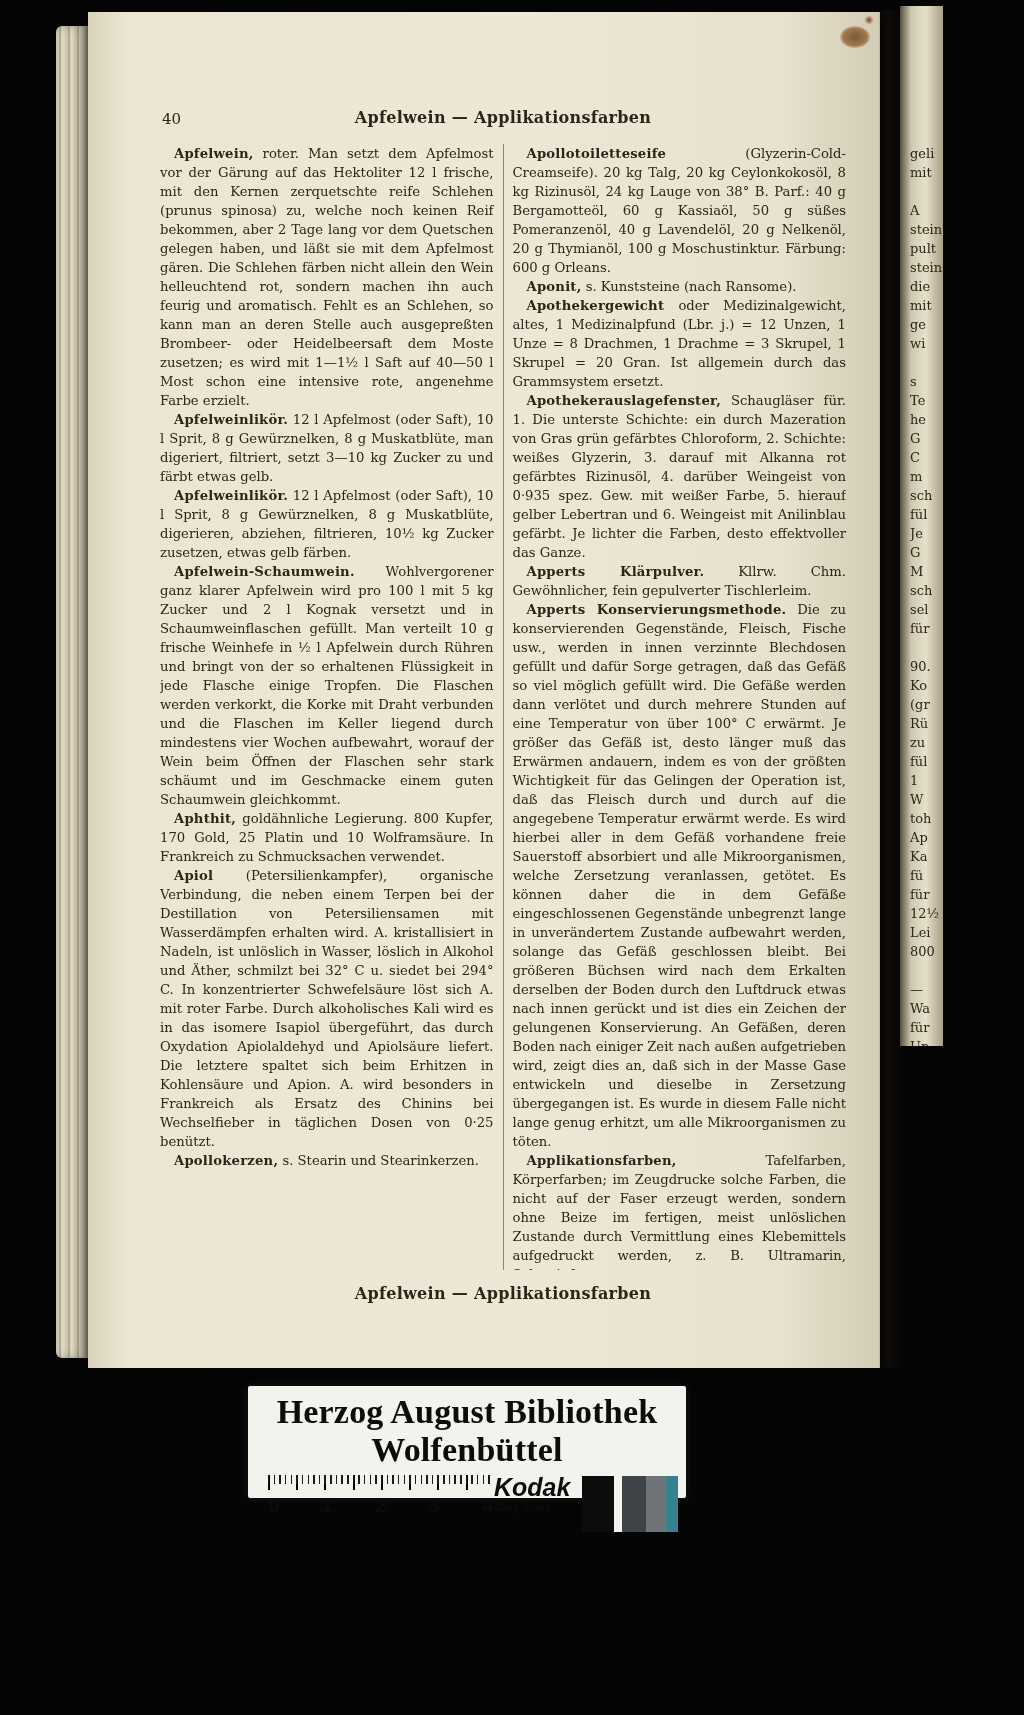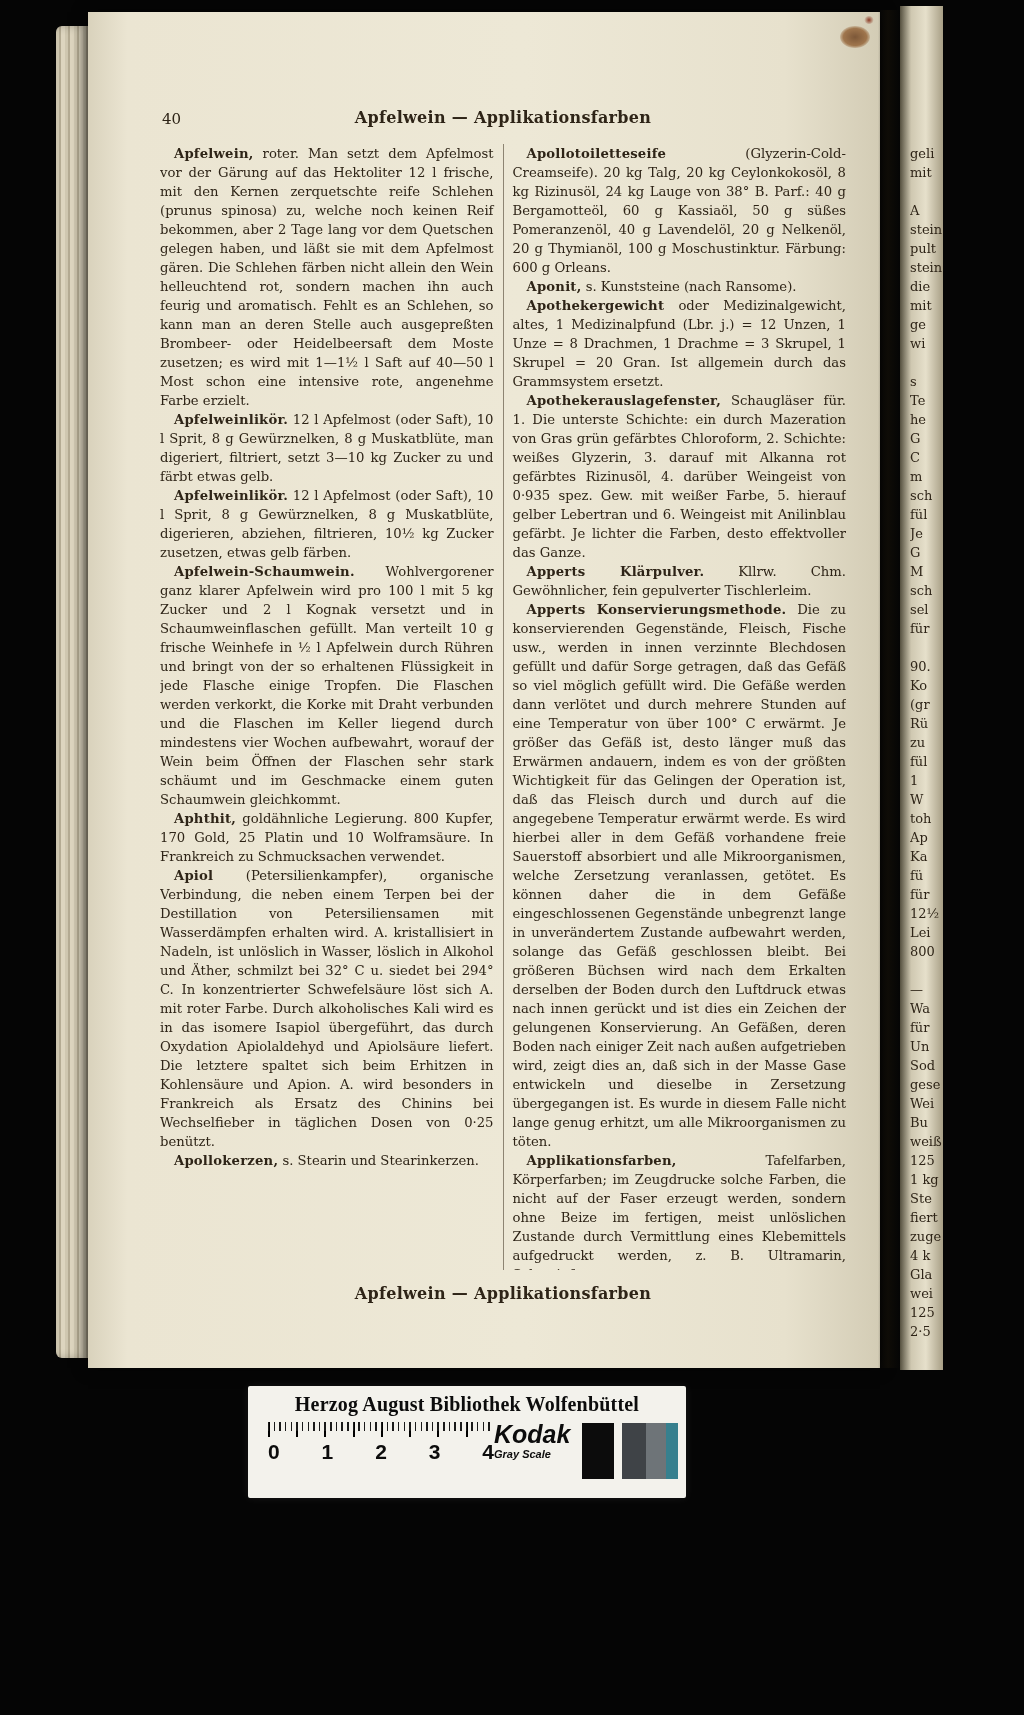--- a/index.html
+++ b/index.html
@@ -34,21 +34,21 @@
   }
   .stain-dot{
     position:absolute;left:776px;top:4px;width:10px;height:8px;border-radius:50%;
     background:radial-gradient(circle,#8c3a24 0%,rgba(140,58,36,0) 75%);
   }
   .gutter-shadow{
     position:absolute;left:878px;top:10px;width:22px;height:1358px;
     background:linear-gradient(90deg,rgba(40,33,20,0) 0%,rgba(20,16,8,.65) 45%,#050505 100%);
   }
   .next-page{
-    position:absolute;left:900px;top:6px;width:43px;height:1364px;
+    position:absolute;left:900px;top:6px;width:43px;height:1040px;
     background:linear-gradient(90deg,#55503f 0%,#cfc8b1 26%,#e6e0cb 60%,#a89f86 92%,#6f english 100%);
     background:linear-gradient(90deg,#55503f 0%,#cfc8b1 26%,#e6e0cb 60%,#a89f86 100%);
     overflow:hidden;color:#2e2417;
   }
   .next-page-text{padding:138px 0 0 10px;font-size:13px;}
   .frag-line{height:19px;line-height:19px;white-space:nowrap;overflow:hidden;}
 
   
   .page-header{position:relative;height:26px;margin-bottom:10px;}
   .page-number{position:absolute;left:2px;top:2px;font-size:15px;}
@@ -71,21 +71,21 @@
   }
 
   
   .label-card{
     position:absolute;left:248px;top:1386px;width:438px;height:112px;
     background:#f3f2ec;border-radius:2px;
     box-shadow:0 0 10px rgba(255,255,255,.08);
   }
   .label-title{
     text-align:center;font-family:"Liberation Serif",serif;font-weight:bold;
-    font-size:20px;color:#0c0c0c;padding-top:7px;letter-spacing:.2px;
+    font-size:34px;color:#0c0c0c;padding-top:7px;letter-spacing:.2px;
   }
   .label-row{display:flex;align-items:flex-start;padding:6px 12px 0 20px;}
   .ruler{width:232px;}
   .ruler-ticks{
     height:15px;
     background-image:
       repeating-linear-gradient(90deg,#1a1a1a 0 1.4px,transparent 1.4px 5.65px),
       repeating-linear-gradient(90deg,#000 0 2px,transparent 2px 28.25px);
     background-size:100% 9px,100% 15px;
     background-repeat:no-repeat;

